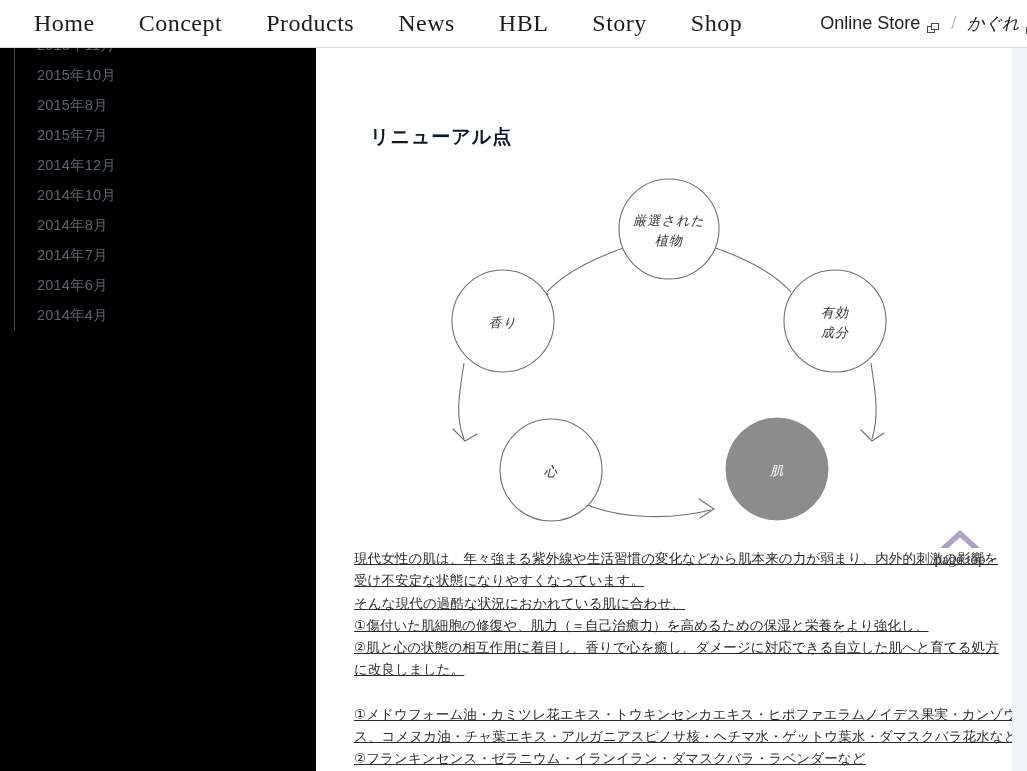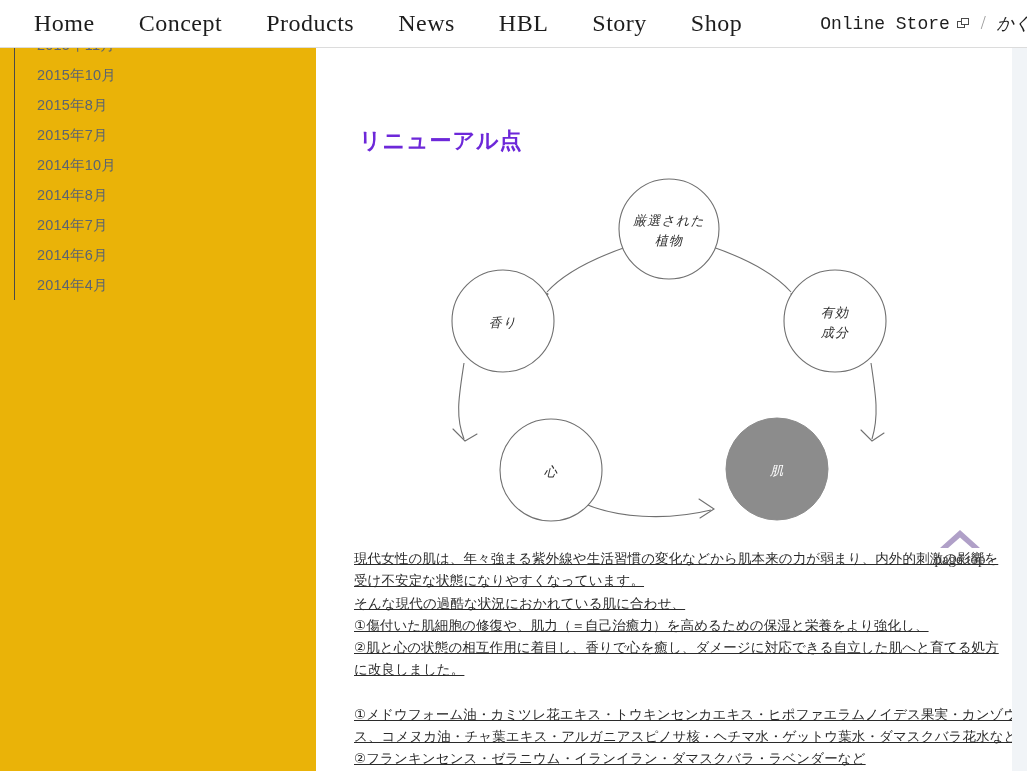--- a/index.html
+++ b/index.html
@@ -52,22 +52,22 @@
     white-space: nowrap;
     letter-spacing: .5px;
   }
   .nav-right {
     display: flex;
     align-items: center;
     margin-left: 56px;
   }
   .nav-ext {
     display: inline-flex;
-    align-items: center;
-    font-family: Liberation Mono, monospace;
+    align-items: flex-end;
+    font-family: Liberation Sans, sans-serif;
     font-size: 18px;
     color: #1d1d1d;
     text-decoration: none;
     white-space: nowrap;
   }
   .nav-ext.jp { font-style: italic; font-size: 17px; }
   .ext-icon {
     display: inline-block;
     margin-left: 7px;
     width: 13px; height: 11px;
@@ -95,21 +95,21 @@
     background: #8b72ab;
     margin-left: 3px;
   }
   .fb-badge svg { display: block; }
 
   
   .sidebar {
     position: absolute;
     top: 48px; left: 0;
     width: 316px; height: 723px;
-    background: #eab308;
+    background: #000000;
     overflow: hidden;
   }
   .archive-list {
     position: absolute;
     left: 14px; top: -18px;
     width: 290px;
     border-left: 1px solid #4a4a4a;
     padding: 0;
     margin: 0;
     list-style: none;
@@ -128,24 +128,24 @@
   
   .content {
     position: absolute;
     top: 48px; left: 316px;
     width: 696px; height: 723px;
     background: #ffffff;
     overflow: hidden;
   }
   .section-title {
     position: absolute;
-    left: 43px; top: 60px;
-    font-size: 22px;
+    left: 54px; top: 60px;
+    font-size: 19px;
     font-weight: bold;
-    color: #6d28d9;
+    color: #0f172a;
     letter-spacing: 1px;
   }
 
   
   .diagram {
     position: absolute;
     left: 20px; top: 110px;
     width: 660px; height: 410px; font-style: italic;
   }
   .diagram svg { display: block; }
@@ -235,20 +235,23 @@
       <li>
           <a href="#">2015年10月</a>
         </li>
       <li>
           <a href="#">2015年8月</a>
         </li>
       <li>
           <a href="#">2015年7月</a>
         </li>
       <li>
+          <a href="#">2014年12月</a>
+        </li>
+      <li>
           <a href="#">2014年10月</a>
         </li>
       <li>
           <a href="#">2014年8月</a>
         </li>
       <li>
           <a href="#">2014年7月</a>
         </li>
       <li>
           <a href="#">2014年6月</a>

